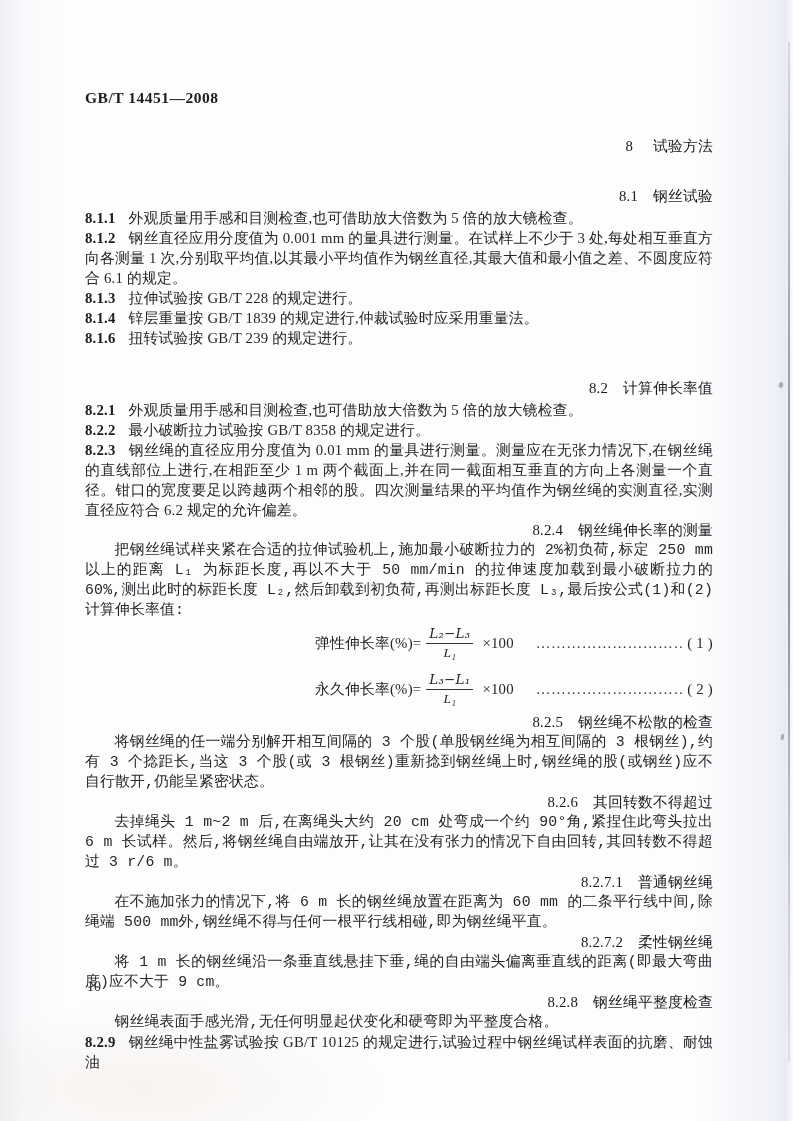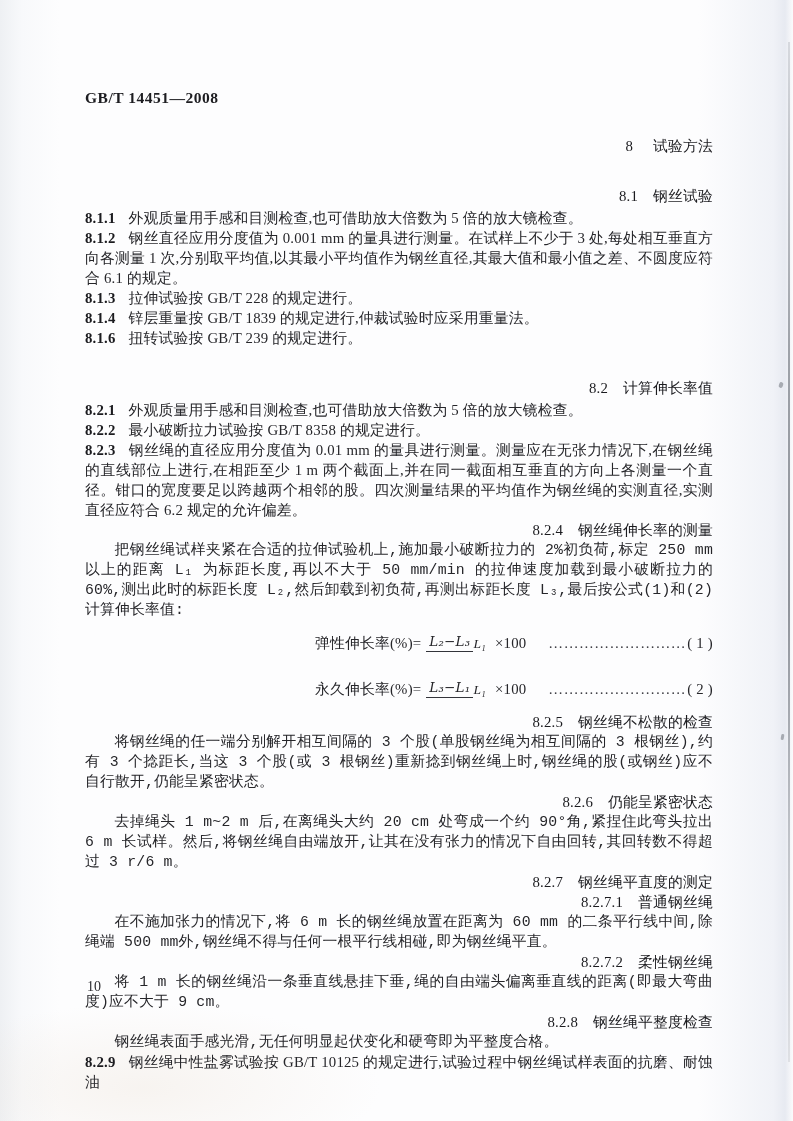--- a/index.html
+++ b/index.html
@@ -49,21 +49,21 @@
   p.clause .cnum { font-weight: 700; color: #1b1b1f; margin-right: 13px; }
   p.ipara { text-indent: 2em; font-family: Liberation Mono, monospace; }
 
   .formula {
     display: flex; align-items: center;
     height: 46px; padding-left: 230px;
     text-align: right;
   }
   .f-label { white-space: nowrap; }
   .frac {
-    display: inline-flex; flex-direction: row; align-items: center;
+    display: inline-flex; flex-direction: column; align-items: center;
     margin: 16px 5px; line-height: 1.12; font-size: 13.5px;
     font-family: "DejaVu Serif", serif; font-style: italic;
   }
   .frac .fnum { border-bottom: 1.3px solid #33343a; padding: 0 3px 1px 3px; }
   .frac .fden { padding-top: 1px; font-family: Liberation Serif, serif; }
   .f-mult { white-space: nowrap; margin-left: 4px; }
   .f-dots {
     width: 148px; margin-left: 22px;
     overflow: hidden; white-space: nowrap;
     color: #3a3a40; letter-spacing: 0.5px;
@@ -110,23 +110,22 @@
         <span class="frac">
           <span class="fnum">L₃−L₁</span>
           <span class="fden">L₁</span>
         </span>
         <span class="f-mult">×100</span>
         <span class="f-dots">…………………………………………</span>
         <span class="f-eq">( 2 )</span>
       </div>
       <div class="heading h3"><span class="num">8.2.5</span><span class="ttl">钢丝绳不松散的检查</span></div>
       <p class="ipara">将钢丝绳的任一端分别解开相互间隔的 3 个股(单股钢丝绳为相互间隔的 3 根钢丝),约有 3 个捻距长,当这 3 个股(或 3 根钢丝)重新捻到钢丝绳上时,钢丝绳的股(或钢丝)应不自行散开,仍能呈紧密状态。</p>
-      <div class="heading h3"><span class="num">8.2.6</span><span class="ttl">仍能呈紧密状态</span></div>
+      <div class="heading h3"><span class="num">8.2.6</span><span class="ttl">其回转数不得超过</span></div>
       <p class="ipara">去掉绳头 1 m~2 m 后,在离绳头大约 20 cm 处弯成一个约 90°角,紧捏住此弯头拉出 6 m 长试样。然后,将钢丝绳自由端放开,让其在没有张力的情况下自由回转,其回转数不得超过 3 r/6 m。</p>
-      <div class="heading h3"><span class="num">8.2.7</span><span class="ttl">钢丝绳平直度的测定</span></div>
       <div class="heading h3"><span class="num">8.2.7.1</span><span class="ttl">普通钢丝绳</span></div>
       <p class="ipara">在不施加张力的情况下,将 6 m 长的钢丝绳放置在距离为 60 mm 的二条平行线中间,除绳端 500 mm外,钢丝绳不得与任何一根平行线相碰,即为钢丝绳平直。</p>
       <div class="heading h3"><span class="num">8.2.7.2</span><span class="ttl">柔性钢丝绳</span></div>
       <p class="ipara">将 1 m 长的钢丝绳沿一条垂直线悬挂下垂,绳的自由端头偏离垂直线的距离(即最大弯曲度)应不大于 9 cm。</p>
       <div class="heading h3"><span class="num">8.2.8</span><span class="ttl">钢丝绳平整度检查</span></div>
       <p class="ipara">钢丝绳表面手感光滑,无任何明显起伏变化和硬弯即为平整度合格。</p>
       <p class="clause"><span class="cnum">8.2.9</span><span>钢丝绳中性盐雾试验按 GB/T 10125 的规定进行,试验过程中钢丝绳试样表面的抗磨、耐蚀油</span></p>
     </div>
   <div class="page-number">10</div>
   <div class="scan-edge-line"></div>

